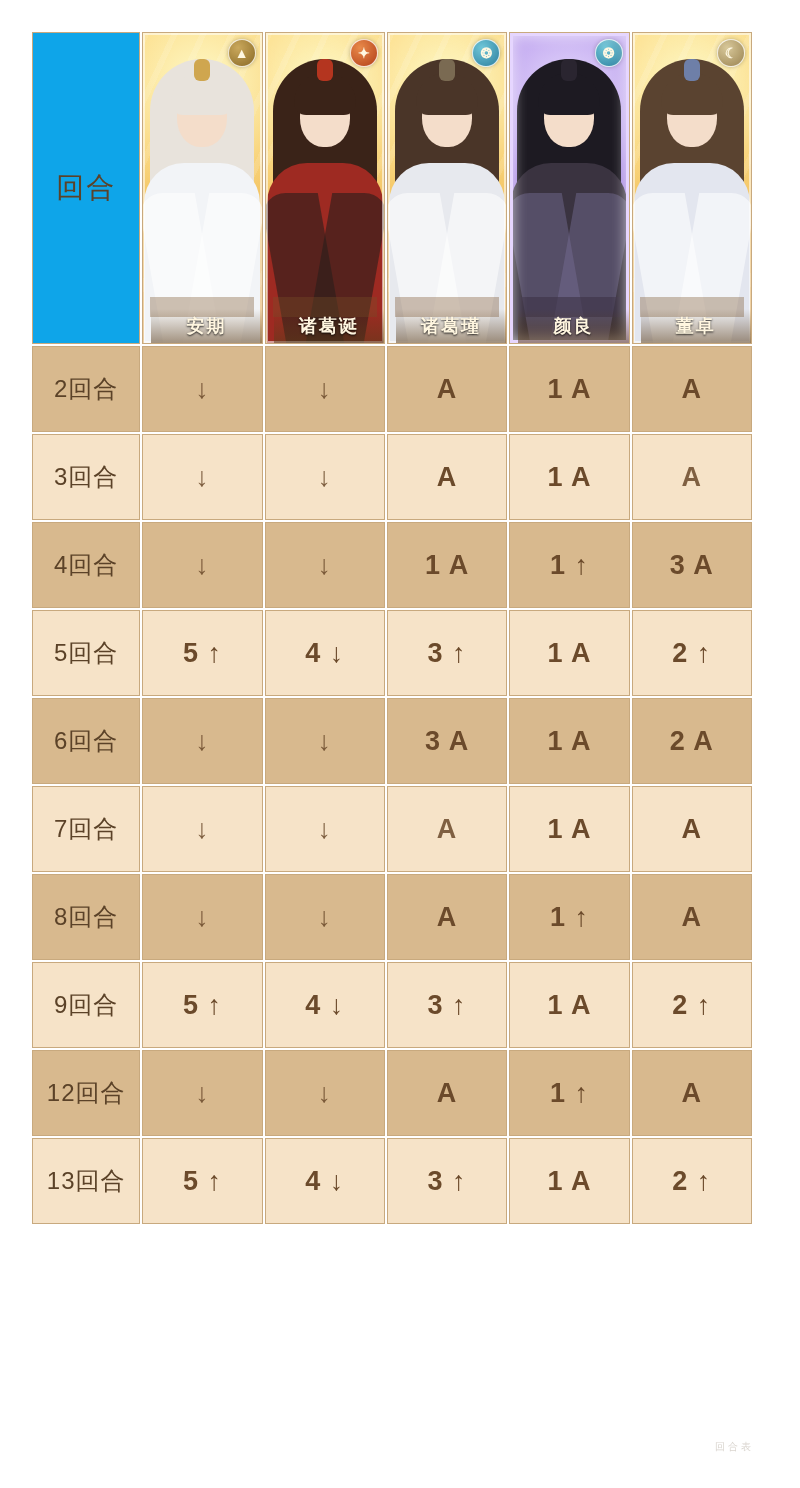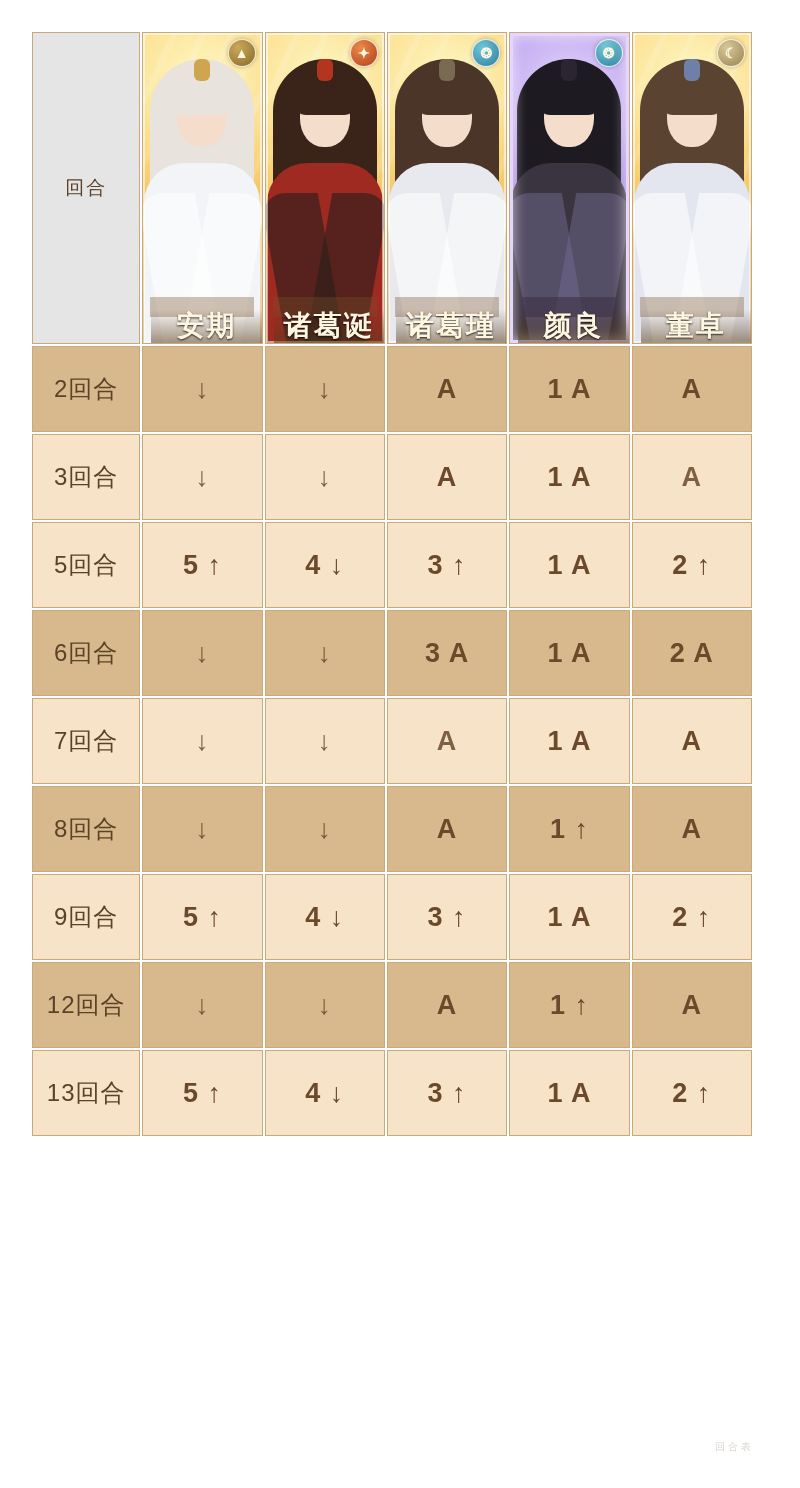--- a/index.html
+++ b/index.html
@@ -36,23 +36,23 @@
 
   
   thead th {
     padding: 0;
     margin: 0;
     border: 1px solid #c8a97e;
     vertical-align: bottom;
   }
 
   th.turn-header {
-    background: #e5e5e5;
+    background: #0ea5e9;
     height: 310px;
-    font-size: 19px;
+    font-size: 28px;
     color: #5b4228;
     font-weight: normal;
     text-align: center;
     vertical-align: middle;
     letter-spacing: 2px;
   }
 
   th.card {
     position: relative;
     height: 310px;
@@ -181,21 +181,21 @@
     box-sizing: border-box;
     pointer-events: none;
   }
   .nameplate {
     position: absolute;
     left: 8px; right: 0; bottom: 0;
     height: 34px;
     display: flex; align-items: center; justify-content: center;
     background: linear-gradient(to top, rgba(90,60,25,0.55), rgba(90,60,25,0.0));
     color: #fff6e0;
-    font-size: 28px;
+    font-size: 18px;
     letter-spacing: 2px;
     text-shadow: 0 1px 2px rgba(0,0,0,.8);
   }
   th.card.selected .frame {
     border: 3px solid #e6d6ff;
     box-shadow: inset 0 0 14px rgba(255,255,255,0.65), 0 0 6px rgba(150,110,220,0.8);
   }
 
   
   tbody td {
@@ -374,20 +374,28 @@
         <td class="cell"><span class="val">A</span></td>
       </tr>
       <tr class="odd">
         <td class="turn-label">3回合</td>
         <td class="cell"><span class="val faint">↓</span></td>
         <td class="cell"><span class="val faint">↓</span></td>
         <td class="cell"><span class="val">A</span></td>
         <td class="cell"><span class="val">1 A</span></td>
         <td class="cell"><span class="val faint">A</span></td>
       </tr>
+      <tr class="even">
+        <td class="turn-label">4回合</td>
+        <td class="cell"><span class="val faint">↓</span></td>
+        <td class="cell"><span class="val faint">↓</span></td>
+        <td class="cell"><span class="val">1 A</span></td>
+        <td class="cell"><span class="val">1 ↑</span></td>
+        <td class="cell"><span class="val">3 A</span></td>
+      </tr>
       <tr class="odd">
         <td class="turn-label">5回合</td>
         <td class="cell"><span class="val">5 ↑</span></td>
         <td class="cell"><span class="val">4 ↓</span></td>
         <td class="cell"><span class="val">3 ↑</span></td>
         <td class="cell"><span class="val">1 A</span></td>
         <td class="cell"><span class="val">2 ↑</span></td>
       </tr>
       <tr class="even">
         <td class="turn-label">6回合</td>

